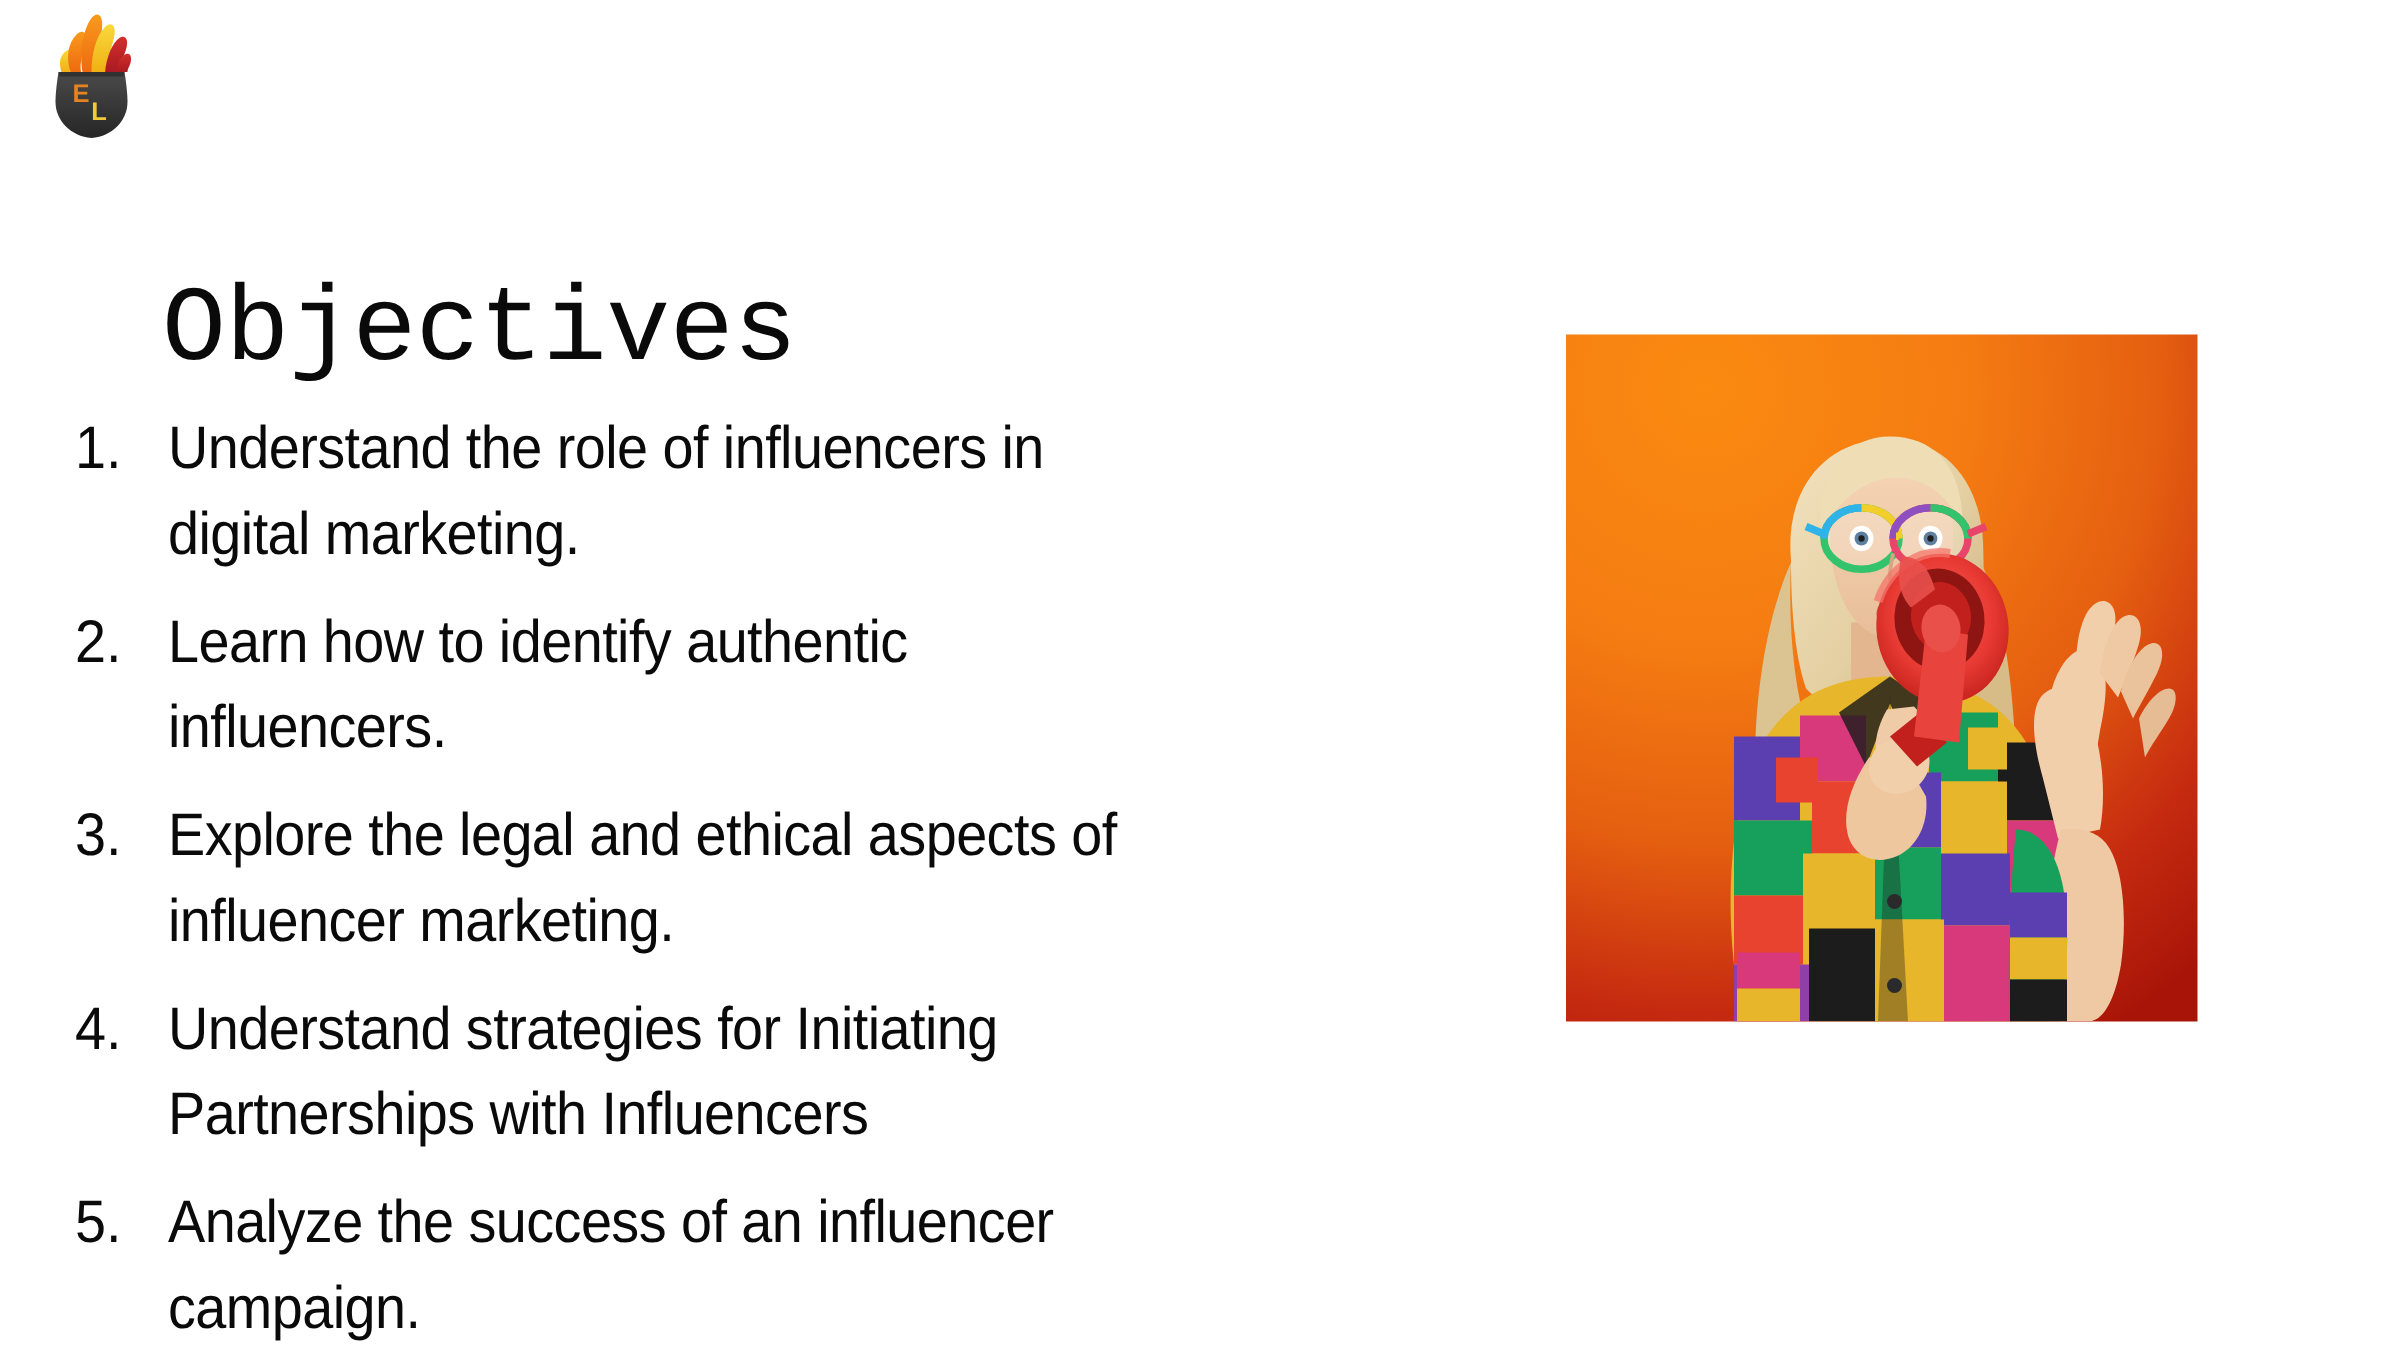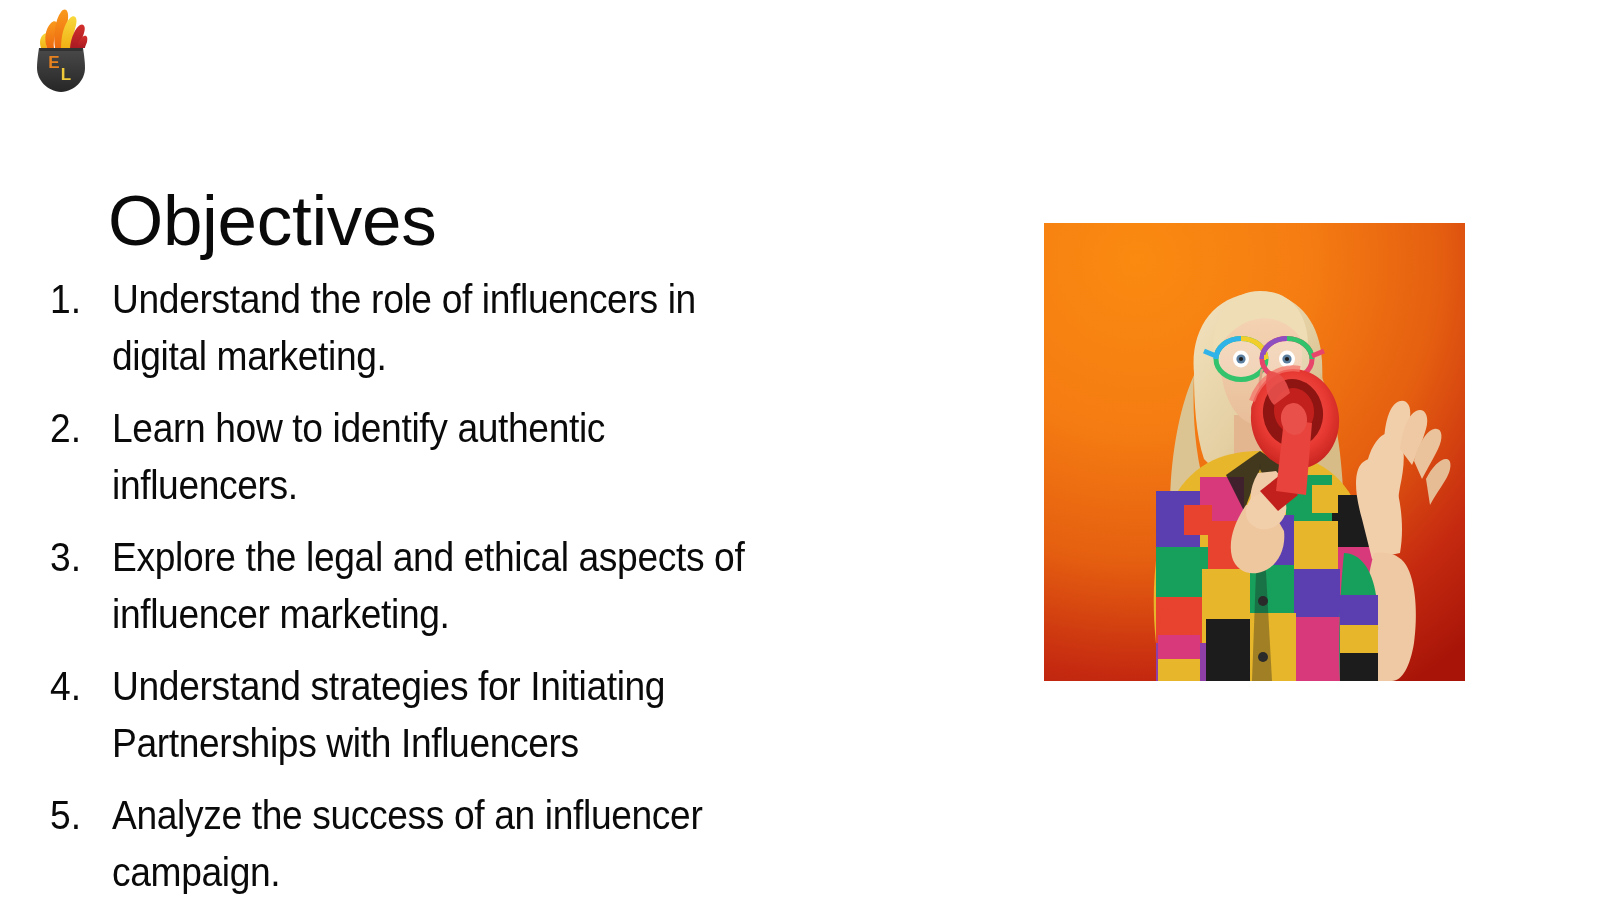--- a/index.html
+++ b/index.html
@@ -35,21 +35,21 @@
   .title {
     position: absolute;
     left: 108px;
     top: 131px;
     font-size: 71px;
     line-height: 84px;
     font-weight: 400;
     color: #0a0a0a;
     letter-spacing: -0.3px;
     white-space: nowrap;
-    font-family: Liberation Sans, sans-serif;
+    font-family: Liberation Mono, monospace;
   }
 
   
   .objectives-list {
     position: absolute;
     left: 50px;
     top: 271px;
     width: 790px;
   }
   .obj-item {

